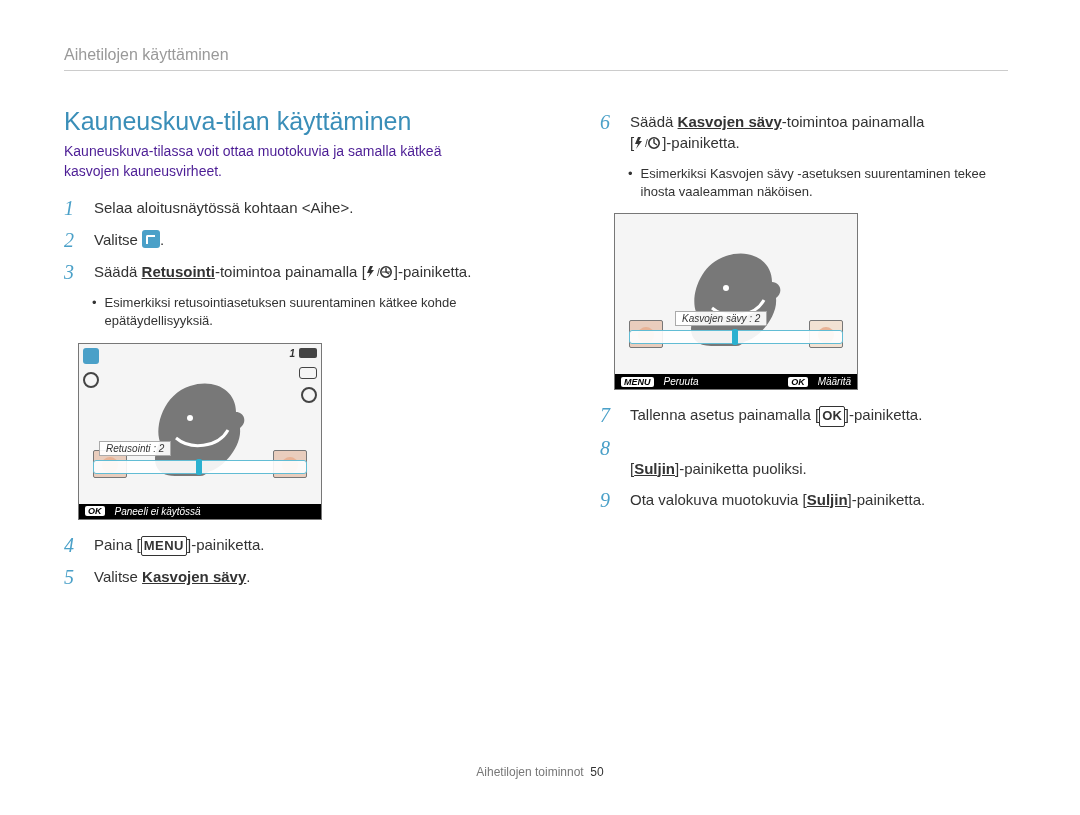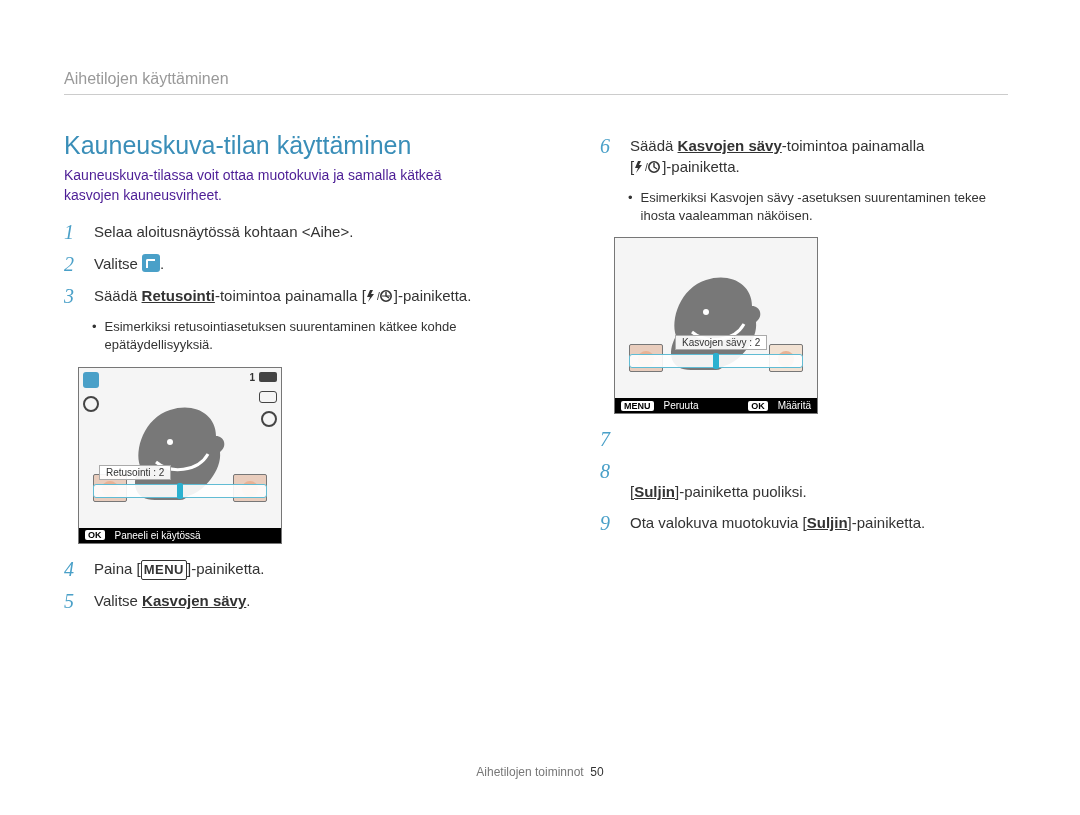--- a/index.html
+++ b/index.html
@@ -6,21 +6,21 @@
   body {
     margin: 0;
     width: 1080px;
     height: 815px;
     font-family: Arial, Helvetica, sans-serif;
     color: #333;
     background: #fff;
     position: relative;
   }
   .page {
-    padding: 70px 64px 0 64px;
+    padding: 46px 64px 0 64px;
   }
   .chapter {
     font-size: 16px;
     color: #999;
     font-weight: 300;
     margin-bottom: 6px;
   }
   .chapter-rule {
     border-top: 1px solid #ccc;
     margin-bottom: 36px;
@@ -111,25 +111,26 @@
     font-size:13px;
     letter-spacing:0.5px;
     border:1px solid #333;
     border-radius:2px;
     padding:0 2px;
     vertical-align:0;
   }
 
   
   .screen {
-    width: 204px;
+    width: 244px;
     border: 1px solid #777;
     background: #fff;
     position: relative;
     margin: 2px 0 14px 14px;
+    font-style: italic;
   }
   .screen .canvas {
     height: 160px;
     background: #f5f5f5;
     position: relative;
     overflow: hidden;
   }
   .screen .iconcol-left{
     position:absolute; left:4px; top:4px; display:flex; flex-direction:column; gap:8px;
   }
@@ -318,20 +319,23 @@
           <span class="chip">MENU</span>
           <span>Peruuta</span>
           <span style="flex:1"></span>
           <span class="chip">OK</span>
           <span>Määritä</span>
         </div>
       </div>
 
       <div class="step">
         <div class="step-num">7</div>
+        <div class="step-body">
+          <span>Tallenna asetus painamalla [</span><span class="ok-label">OK</span><span>]-painiketta.</span>
+        </div>
       </div>
 
       <div class="step">
         <div class="step-num">8</div>
         <div class="step-body">
           <br>
           <span>[</span><strong>Suljin</strong><span>]-painiketta puoliksi.</span>
         </div>
       </div>
 

